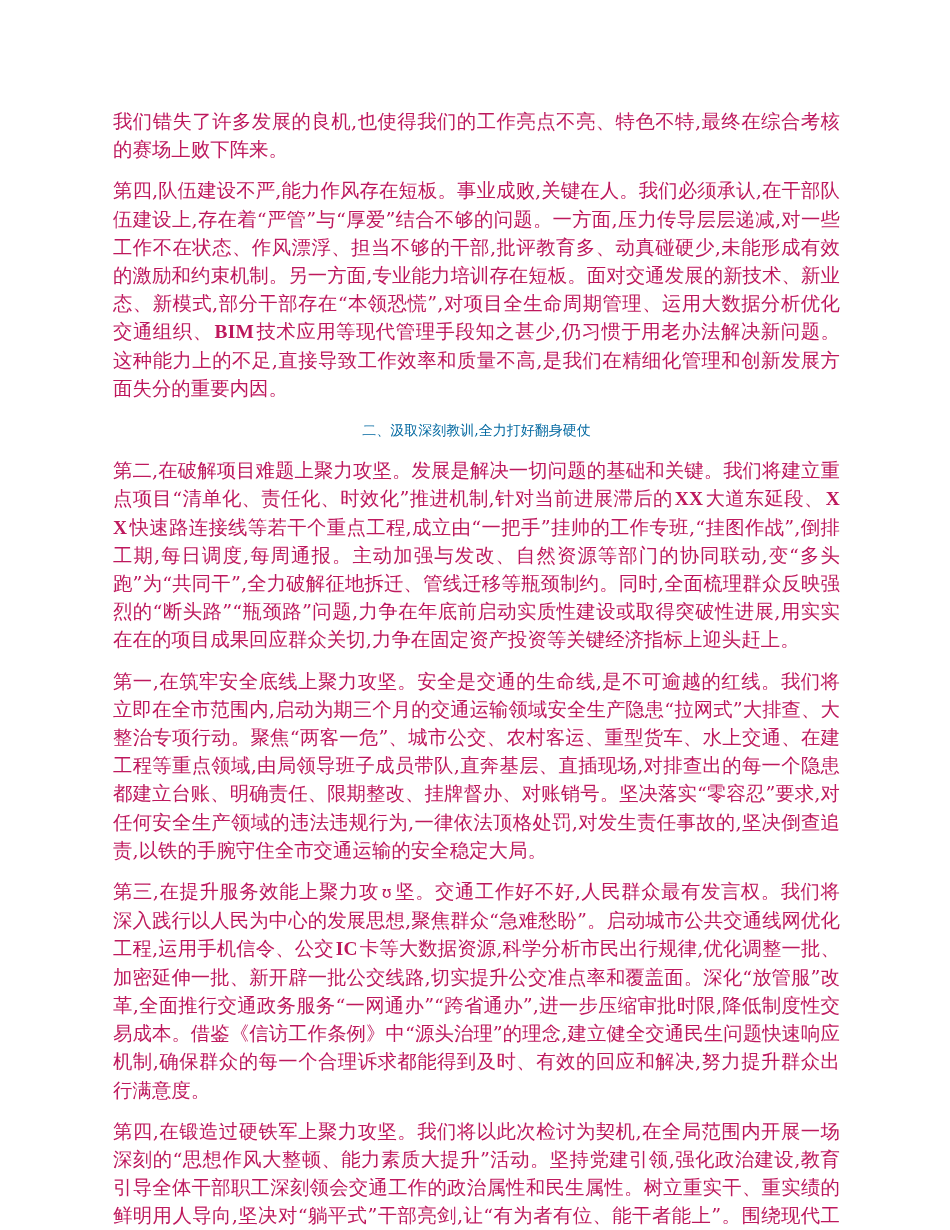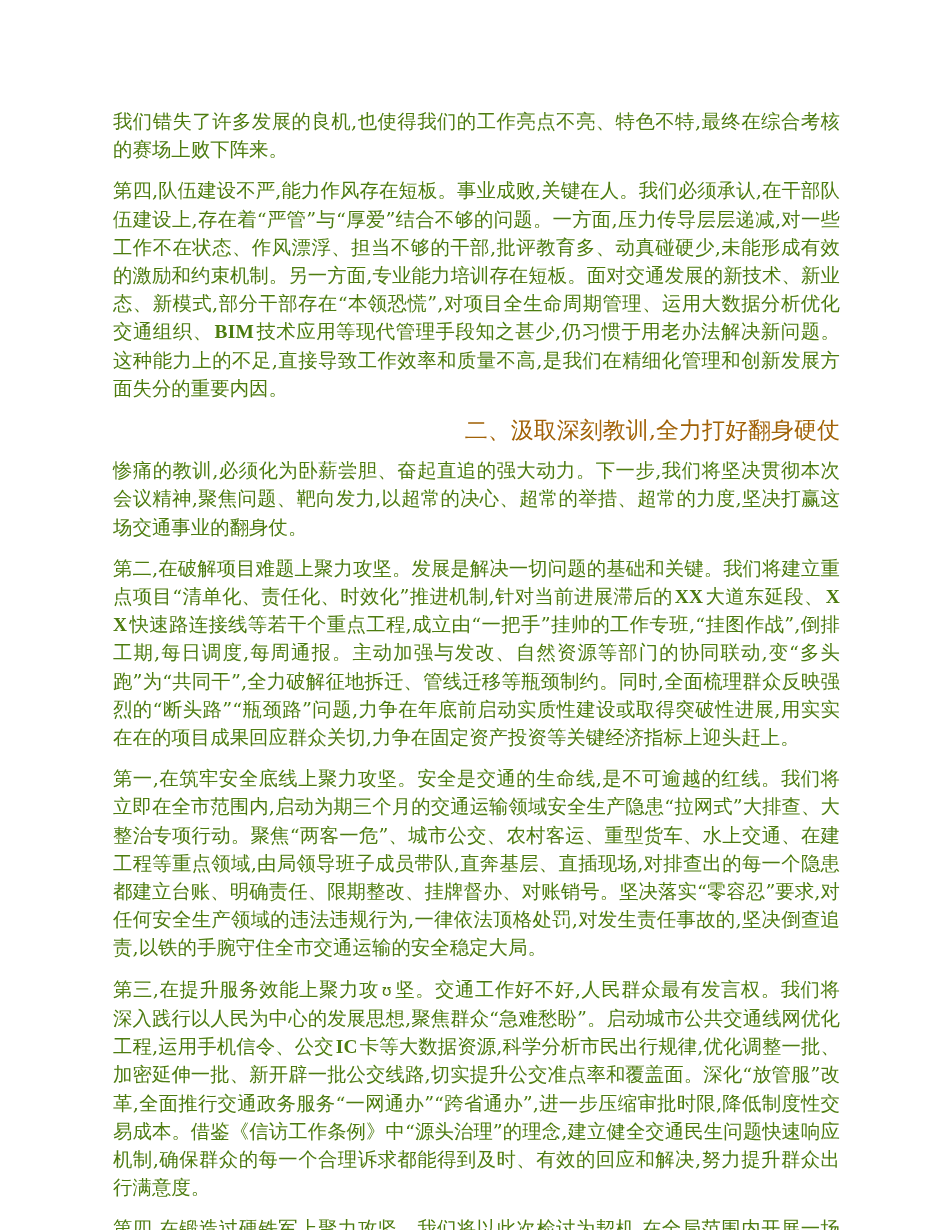--- a/index.html
+++ b/index.html
@@ -27,39 +27,39 @@
   }
 
   .doc-body {
     width: 727px;
   }
 
   p.para {
     margin: 0 0 13px 0;
     font-size: 19.4px;
     line-height: 28.2px;
-    color: #4d7c0f;
+    color: #be185d;
     text-align: justify;
     text-justify: inter-ideograph;
     letter-spacing: 0.05px;
     font-family: "DejaVu Serif", "Liberation Serif", serif;
     word-break: break-all;
   }
 
   p.para:last-child {
     margin-bottom: 0;
   }
 
   
   p.heading {
     margin: 0 0 13px 0;
-    font-size: 23px;
+    font-size: 14px;
     line-height: 28.2px;
-    color: #a16207;
-    text-align: right;
+    color: #0369a1;
+    text-align: center;
     font-family: "DejaVu Serif", "Liberation Serif", serif;
   }
 
   
   .latin {
     font-family: "Liberation Serif", "DejaVu Serif", serif;
     font-weight: bold;
     padding: 0 2px;
     letter-spacing: 0.2px;
     margin-top: 24px;
@@ -73,19 +73,18 @@
   }
 </style>
 </head>
 <body>
 
 <div class="page">
   <div class="doc-body">
       <p class="para">我们错失了许多发展的良机,也使得我们的工作亮点不亮、特色不特,最终在综合考核的赛场上败下阵来。</p>
       <p class="para"><span>第四,队伍建设不严,能力作风存在短板。事业成败,关键在人。我们必须承认,在干部队伍建设上,存在着“严管”与“厚爱”结合不够的问题。一方面,压力传导层层递减,对一些工作不在状态、作风漂浮、担当不够的干部,批评教育多、动真碰硬少,未能形成有效的激励和约束机制。另一方面,专业能力培训存在短板。面对交通发展的新技术、新业态、新模式,部分干部存在“本领恐慌”,对项目全生命周期管理、运用大数据分析优化交通组织、</span><span class="latin">BIM</span><span>技术应用等现代管理手段知之甚少,仍习惯于用老办法解决新问题。这种能力上的不足,直接导致工作效率和质量不高,是我们在精细化管理和创新发展方面失分的重要内因。</span></p>
       <p class="heading">二、汲取深刻教训,全力打好翻身硬仗</p>
-      <p class="para">惨痛的教训,必须化为卧薪尝胆、奋起直追的强大动力。下一步,我们将坚决贯彻本次会议精神,聚焦问题、靶向发力,以超常的决心、超常的举措、超常的力度,坚决打赢这场交通事业的翻身仗。</p>
       <p class="para"><span>第二,在破解项目难题上聚力攻坚。发展是解决一切问题的基础和关键。我们将建立重点项目“清单化、责任化、时效化”推进机制,针对当前进展滞后的</span><span class="latin">XX</span><span>大道东延段、</span><span class="latin">XX</span><span>快速路连接线等若干个重点工程,成立由“一把手”挂帅的工作专班,“挂图作战”,倒排工期,每日调度,每周通报。主动加强与发改、自然资源等部门的协同联动,变“多头跑”为“共同干”,全力破解征地拆迁、管线迁移等瓶颈制约。同时,全面梳理群众反映强烈的“断头路”“瓶颈路”问题,力争在年底前启动实质性建设或取得突破性进展,用实实在在的项目成果回应群众关切,力争在固定资产投资等关键经济指标上迎头赶上。</span></p>
       <p class="para">第一,在筑牢安全底线上聚力攻坚。安全是交通的生命线,是不可逾越的红线。我们将立即在全市范围内,启动为期三个月的交通运输领域安全生产隐患“拉网式”大排查、大整治专项行动。聚焦“两客一危”、城市公交、农村客运、重型货车、水上交通、在建工程等重点领域,由局领导班子成员带队,直奔基层、直插现场,对排查出的每一个隐患都建立台账、明确责任、限期整改、挂牌督办、对账销号。坚决落实“零容忍”要求,对任何安全生产领域的违法违规行为,一律依法顶格处罚,对发生责任事故的,坚决倒查追责,以铁的手腕守住全市交通运输的安全稳定大局。</p>
       <p class="para"><span>第三,在提升服务效能上聚力攻</span><span class="artifact">ʊ</span><span>坚。交通工作好不好,人民群众最有发言权。我们将深入践行以人民为中心的发展思想,聚焦群众“急难愁盼”。启动城市公共交通线网优化工程,运用手机信令、公交</span><span class="latin">IC</span><span>卡等大数据资源,科学分析市民出行规律,优化调整一批、加密延伸一批、新开辟一批公交线路,切实提升公交准点率和覆盖面。深化“放管服”改革,全面推行交通政务服务“一网通办”“跨省通办”,进一步压缩审批时限,降低制度性交易成本。借鉴《信访工作条例》中“源头治理”的理念,建立健全交通民生问题快速响应机制,确保群众的每一个合理诉求都能得到及时、有效的回应和解决,努力提升群众出行满意度。</span></p>
       <p class="para">第四,在锻造过硬铁军上聚力攻坚。我们将以此次检讨为契机,在全局范围内开展一场深刻的“思想作风大整顿、能力素质大提升”活动。坚持党建引领,强化政治建设,教育引导全体干部职工深刻领会交通工作的政治属性和民生属性。树立重实干、重实绩的鲜明用人导向,坚决对“躺平式”干部亮剑,让“有为者有位、能干者能上”。围绕现代工程管理、智慧交通、法律法规等内容,邀请国内顶尖专家开展系列专题培训,全面提升干部队伍的专业</p>
     </div>
 </div>
 
 </body></html>

